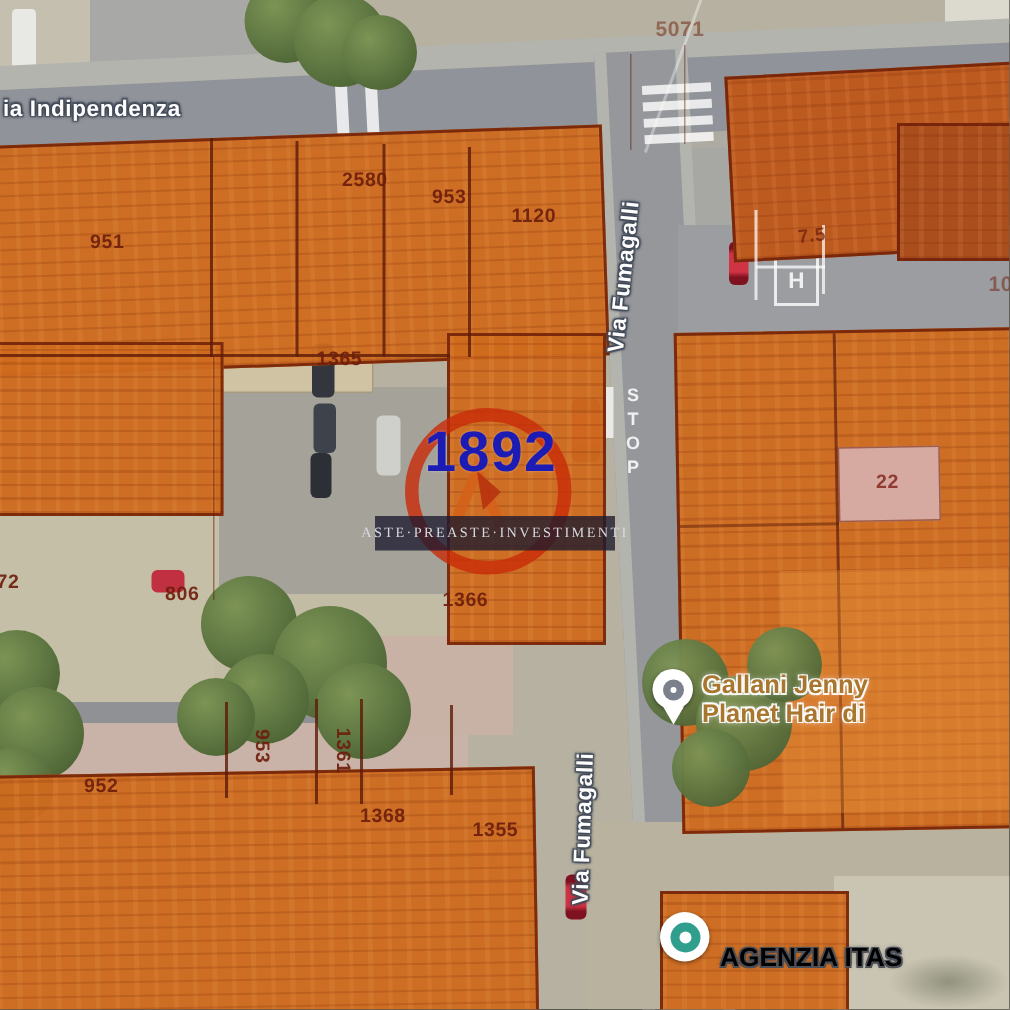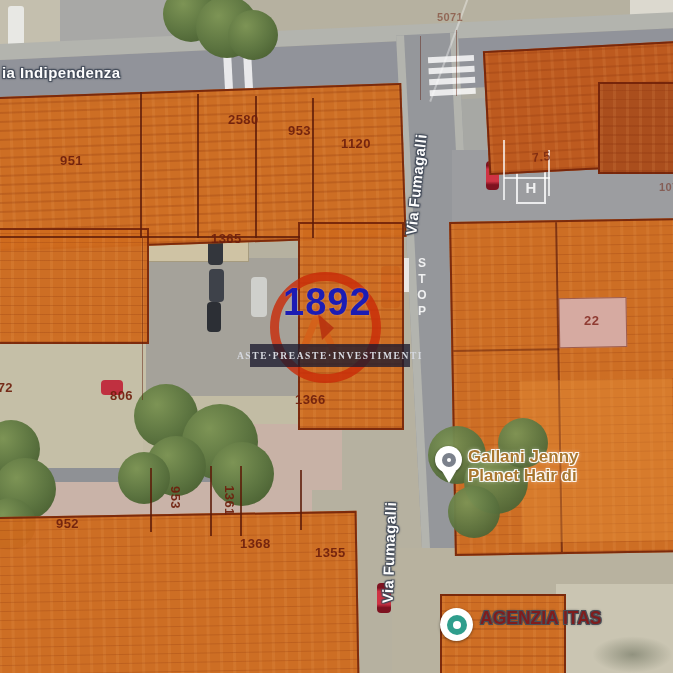--- a/index.html
+++ b/index.html
@@ -24,49 +24,49 @@
   }
   .cline{position:absolute;background:rgba(92,26,8,.8);z-index:12;}
   .wline{position:absolute;background:rgba(255,255,255,.72);z-index:12;}
   .zebra{position:absolute;background:rgba(255,255,255,.8);z-index:4;}
   
   .plabel{
     position:absolute;font-size:13px;font-weight:600;letter-spacing:.4px;
     color:rgba(110,30,12,.92);z-index:22;white-space:nowrap;
   }
   .vrot{transform:rotate(90deg);transform-origin:center;}
-  .faint{opacity:.55;font-size:11px;}
+  .faint{opacity:.55;font-size:14px;}
   .street{
     position:absolute;color:#fdfdfd;font-weight:700;font-size:15px;letter-spacing:.4px;
     text-shadow:-1px -1px 1px #424a58,1px -1px 1px #424a58,-1px 1px 1px #424a58,1px 1px 1px #424a58,0 0 3px #2f3844;
     z-index:30;white-space:nowrap;
   }
   .roadmark{color:rgba(255,255,255,.85);font-weight:700;z-index:5;position:absolute;}
   .tree{position:absolute;border-radius:50%;
     background:radial-gradient(circle at 36% 32%, #7d9455 0%, #5c7440 55%, #42572c 100%);
     z-index:6;}
   .tree.hi{z-index:12;opacity:.96;}
   .car{position:absolute;border-radius:4px;z-index:8;}
   .car.red{background:linear-gradient(180deg,#7e1220 0%,#7e1220 16%,#cf3344 28%,#cf3344 70%,#7e1220 82%,#7e1220 100%);}
   
   .poi{z-index:35;position:absolute;}
   .poi-text{font-weight:700;font-size:17px;line-height:19px;white-space:nowrap;}
   .planet-text{color:#a8762e;
     text-shadow:-1px -1px 0 rgba(255,255,255,.9),1px -1px 0 rgba(255,255,255,.9),-1px 1px 0 rgba(255,255,255,.9),1px 1px 0 rgba(255,255,255,.9),0 0 4px rgba(255,255,255,.85);}
-  .itas-text{color:#7f1d1d;
-    text-shadow:-1px -1px 0 #4a4f58,1px -1px 0 #4a4f58,-1px 1px 0 #4a4f58,1px 1px 0 #4a4f58,0 0 3px rgba(40,45,55,.9);}
+  .itas-text{color:#000000;
+    text-shadow:-1px -1px 0 #4a4f58,1px -1px 0 #4a4f58,-1px 1px 0 #4a4f58,1px 1px 0 #4a4f58,0 0 3px rgba(40,45,55,.9);margin-top:20px;}
   .pin-circle{position:absolute;background:#fff;border-radius:50%;box-shadow:0 1px 3px rgba(0,0,0,.45);}
   
   .wm{z-index:40;position:absolute;pointer-events:none;}
   #wm-ring{left:270px;top:272px;width:93px;height:93px;border:9px solid rgba(201,43,7,.8);border-radius:50%;}
   #wm-number{left:283px;top:281px;font-size:38px;font-weight:800;color:#1c1cb4;letter-spacing:1px;
     text-shadow:0 0 2px rgba(255,255,255,.35);font-family:"Liberation Sans",sans-serif;}
   #wm-bar{left:250px;top:344px;width:160px;height:23px;background:rgba(28,26,46,.78);
     display:flex;align-items:center;justify-content:center;}
-  #wm-brand{font-family:"Liberation Serif",serif;font-size:9.5px;letter-spacing:1.6px;color:#d6d9e0;white-space:nowrap;font-weight:bold;}
+  #wm-brand{font-family:"Liberation Serif",serif;font-size:9.5px;letter-spacing:1.6px;color:#d6d9e0;white-space:nowrap;}
   .stopword{writing-mode:vertical-lr;text-orientation:upright;font-size:12px;letter-spacing:2px;}
 </style>
 </head>
 <body>
 
 <div id="canvas">
 
   <div class="abs" style="left:0;top:0;width:170px;height:60px;background:#c4bfae;"></div>
   <div class="abs" style="left:60px;top:0;width:132px;height:48px;background:#a8a8a6;z-index:2;"></div>
   <div class="abs" style="left:8px;top:6px;width:16px;height:42px;background:#e8e8e4;border-radius:3px;z-index:2;"></div>

